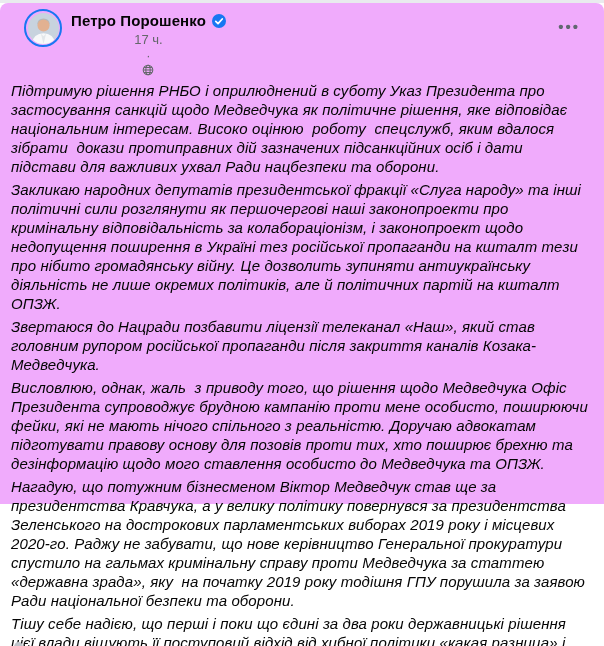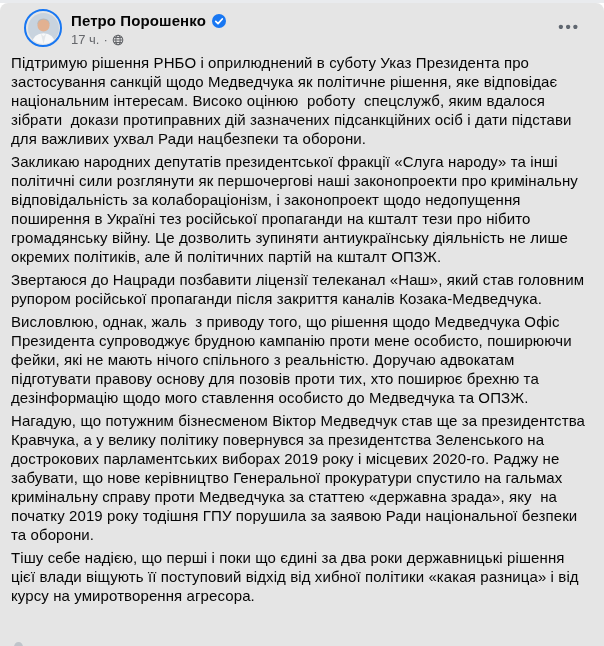--- a/index.html
+++ b/index.html
@@ -7,24 +7,24 @@
     width: 604px; height: 646px;
     background: #ffffff;
     font-family: "Liberation Sans", sans-serif;
     position: relative;
     overflow: hidden;
   }
   .page-top-strip {
     height: 3px; background: #e9ebee;
   }
   .post-card {
-    background: #e5e5e5;
+    background: #f0abfc;
     border-radius: 8px 8px 0 0;
     position: relative;
-    height: 643px;
+    height: 501px;
   }
   
   .post-header {
     display: flex;
     align-items: flex-start;
     padding: 6px 16px 2px 24px;
     position: relative;
   }
   .avatar-ring {
     width: 38px; height: 38px;
@@ -57,20 +57,21 @@
     width: 14px; height: 14px;
     margin-left: 6px;
     display: inline-block;
   }
   .meta-row {
     display: flex; align-items: center;
     margin-top: 2px;
     font-size: 13px;
     color: #65676b;
     line-height: 16px;
+    flex-direction: column;
   }
   .meta-row .dot { margin: 0 4px; }
   .meta-row .globe { width: 12px; height: 12px; display: inline-block; color: #65676b; }
   .more-btn {
     position: absolute;
     top: 14px; right: 18px;
     border: none; background: transparent;
     color: #606770;
     font-size: 15px;
     letter-spacing: 2px;
@@ -84,20 +85,21 @@
   .post-body {
     padding: 3px 16px 0 11px;
     font-size: 15px;
     line-height: 19px;
     color: #050505;
     letter-spacing: .1px;
   }
   .post-body p {
     margin: 0 0 4px 0;
     white-space: pre-wrap;
+    font-style: italic;
   }
   
   .cutoff-reaction {
     position: absolute;
     left: 14px; top: 639px;
     width: 9px; height: 10px;
     border-radius: 50%;
     background: #bfc4ca;
   }
 </style>

